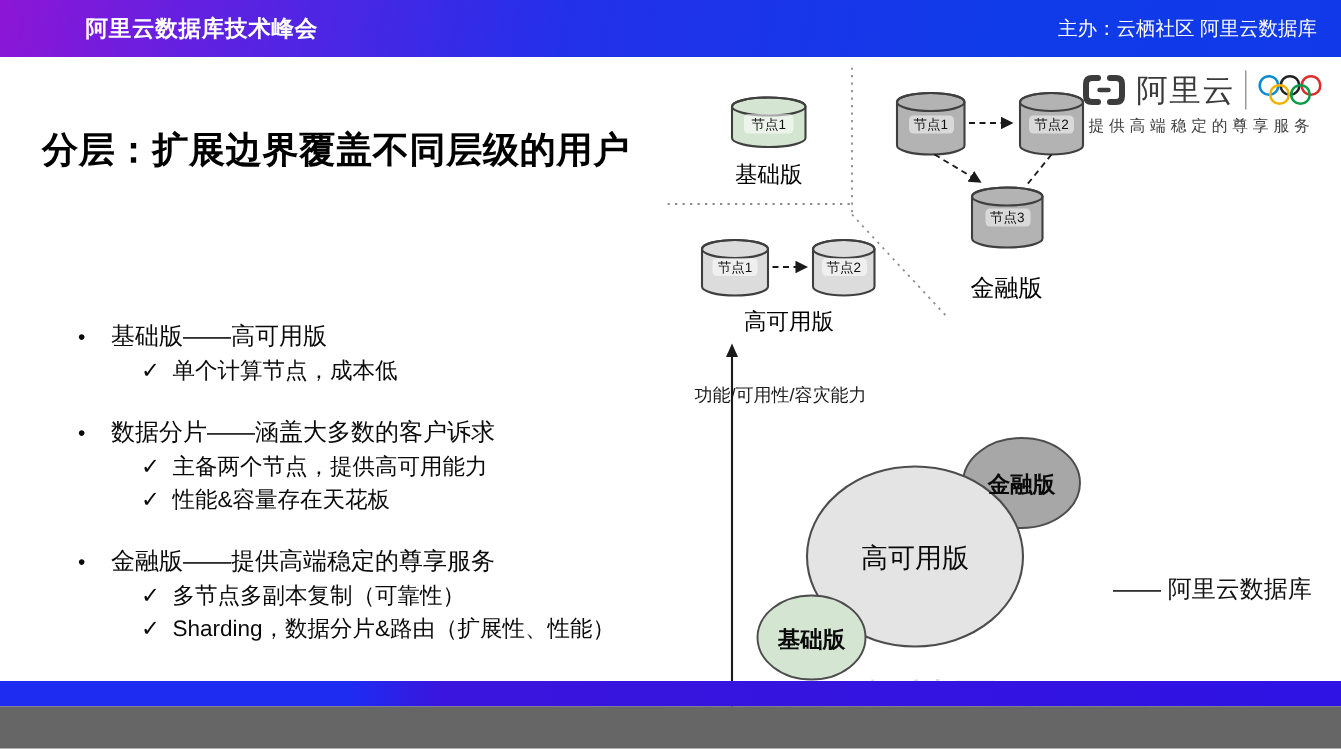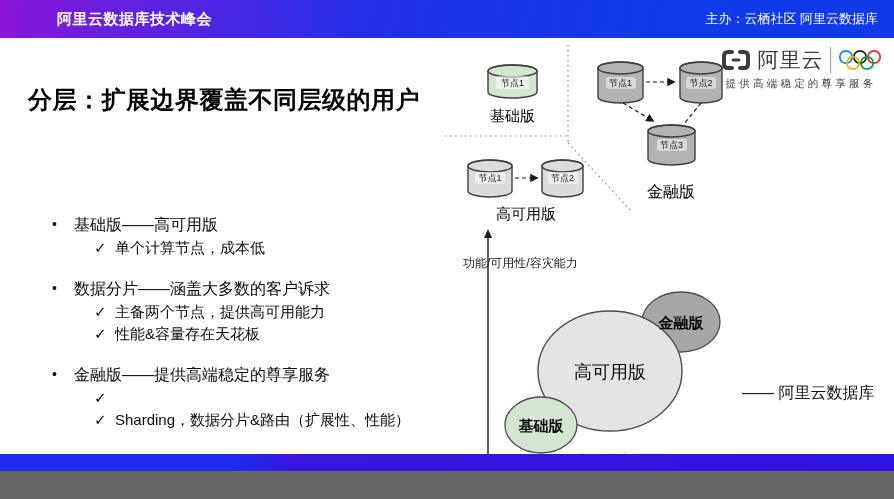--- a/index.html
+++ b/index.html
@@ -101,20 +101,21 @@
         <span>性能&amp;容量存在天花板</span>
       </div>
     </div>
     <div class="bullet-group">
       <div class="bullet-line">
         <span class="bm">•</span>
         <span>金融版——提供高端稳定的尊享服务</span>
       </div>
       <div class="sub-line">
         <span class="cm">✓</span>
+        <span>多节点多副本复制（可靠性）</span>
       </div>
       <div class="sub-line">
         <span class="cm">✓</span>
         <span>Sharding，数据分片&amp;路由（扩展性、性能）</span>
       </div>
     </div>
   </div>
 
   <svg class="diagram-svg" width="292" height="185" viewBox="0 0 292 185">
     <defs>

